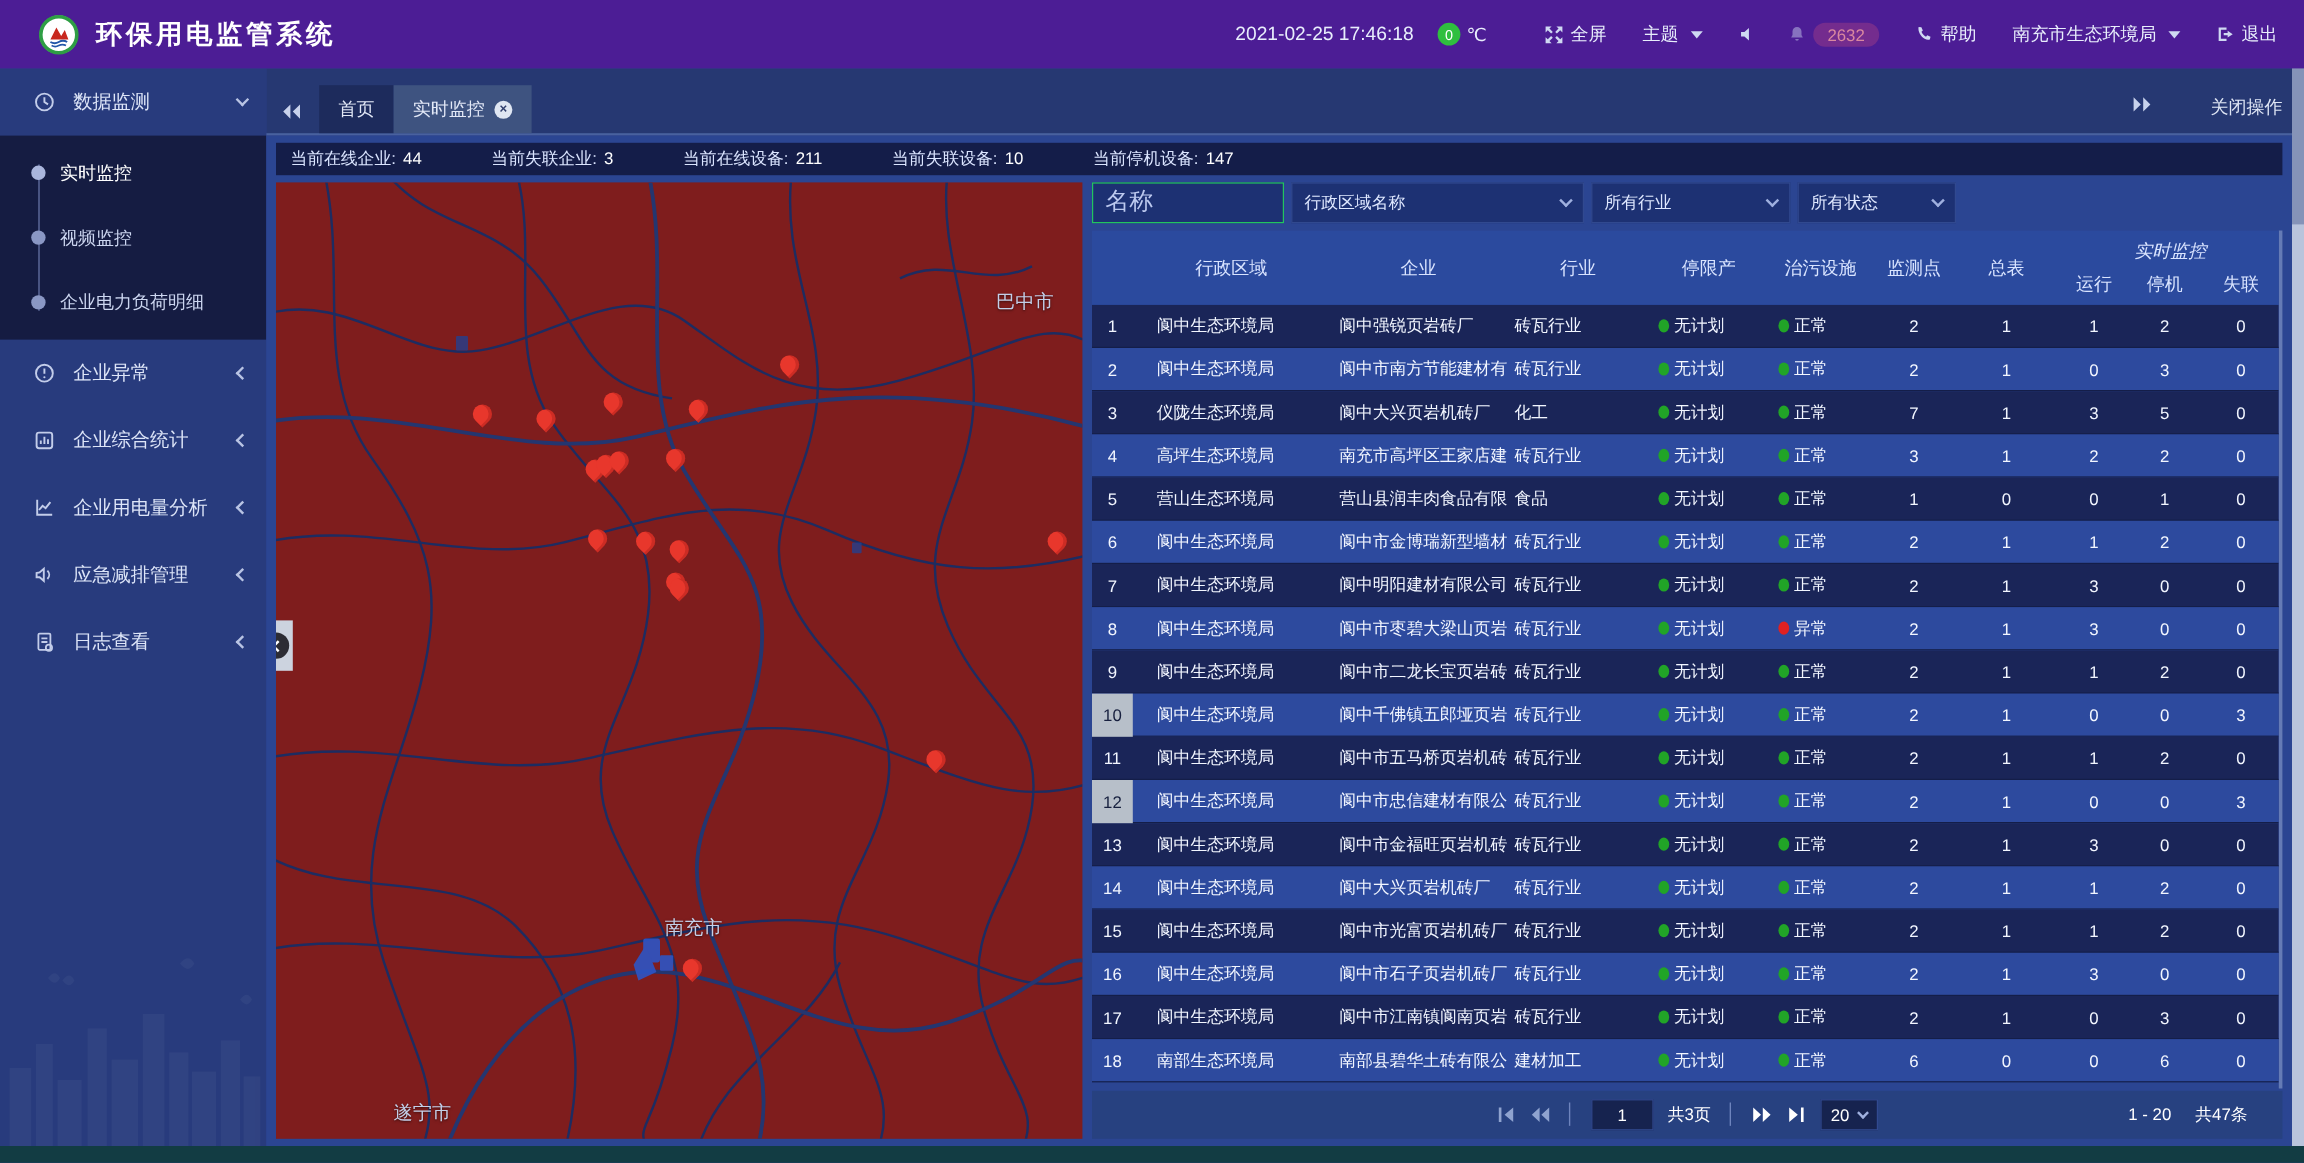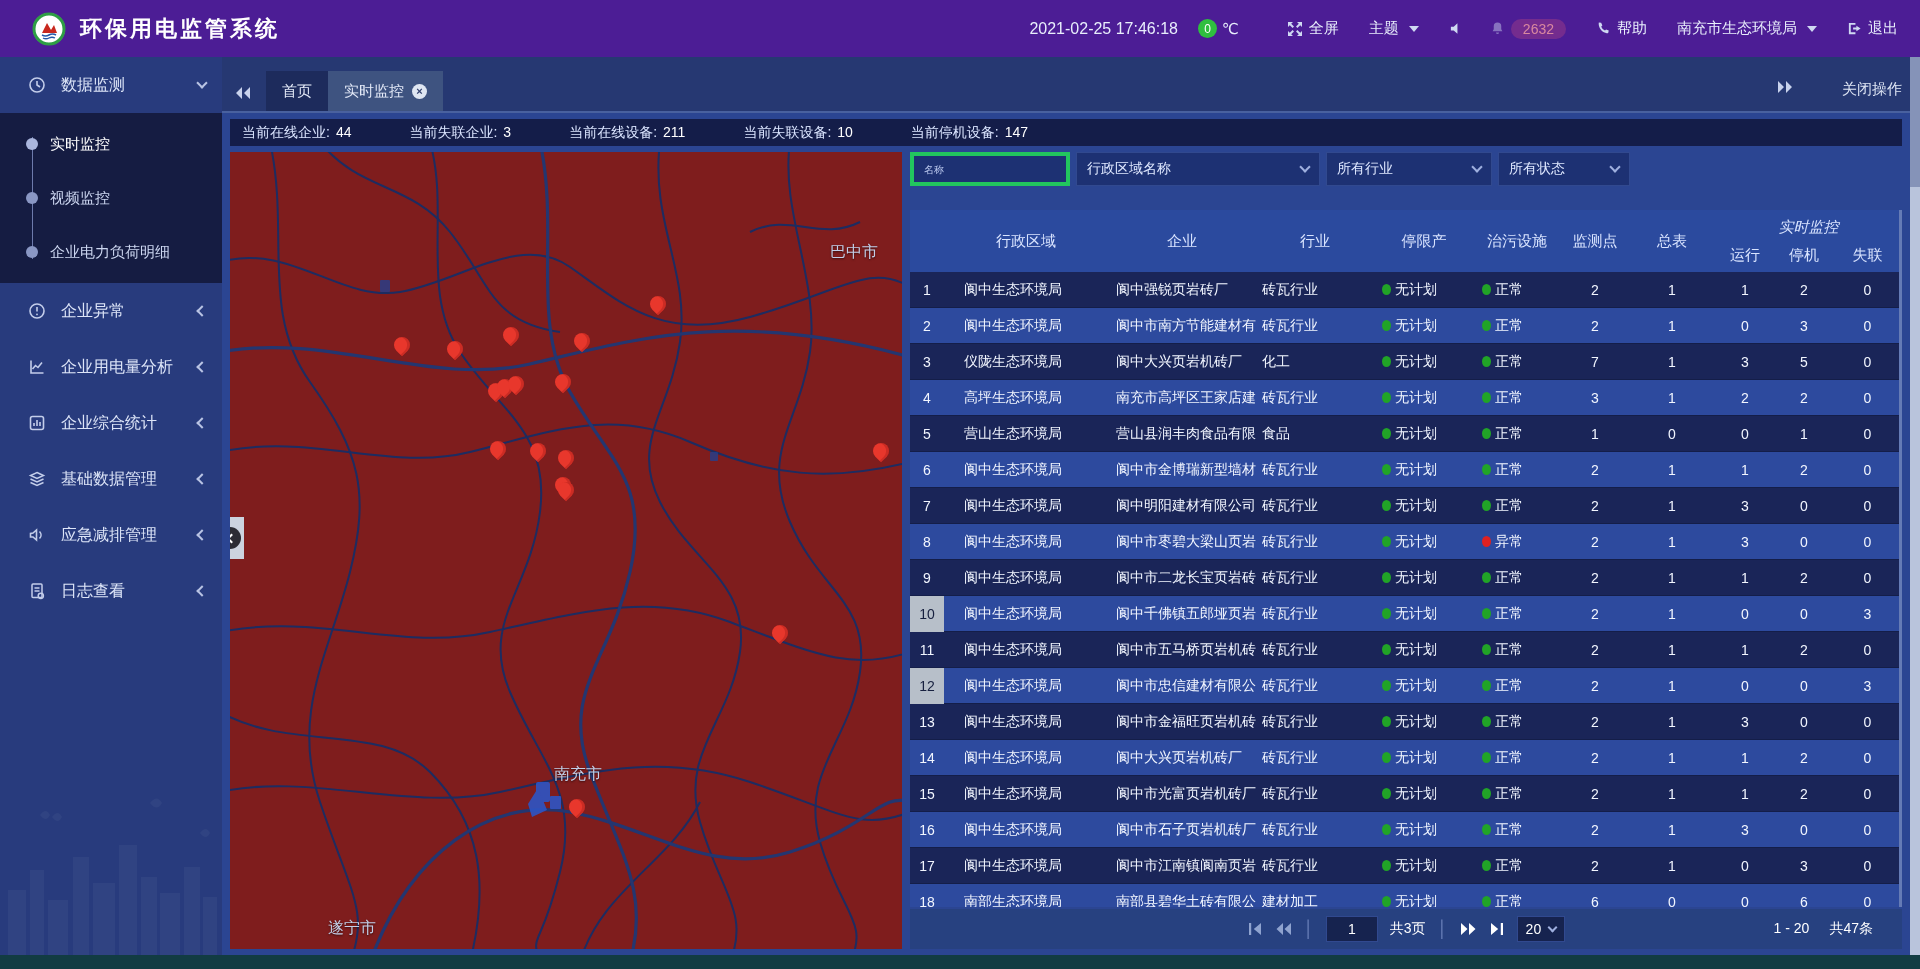--- a/index.html
+++ b/index.html
@@ -76,31 +76,31 @@
   .map-collapse { position:absolute; left:-14px; top:365px; width:28px; height:42px; background:#ccd3df;
     display:flex; align-items:center; justify-content:center; z-index:4; cursor:pointer; }
   .map-collapse .knob { width:22px; height:22px; border-radius:50%; background:#2c2c34; display:flex;
     align-items:center; justify-content:center; }
   .map-collapse .knob span { width:7px; height:7px; border-left:2px solid #fff; border-bottom:2px solid #fff;
     transform:rotate(45deg); margin-left:3px; }
 
   
   .right-panel { flex:1; min-width:0; display:flex; flex-direction:column; }
   .filter-row { display:flex; gap:6px; height:34px; flex:0 0 auto; }
-  .f-input { width:160px; background:#1d3173; border:4px solid #22c55e; color:#dfe8ff; padding:0 10px;
-    font-size:10px; outline:none; }
+  .f-input { width:160px; background:#1d3173; border:1px solid #22c55e; color:#dfe8ff; padding:0 10px;
+    font-size:20px; outline:none;font-family:Liberation Mono, monospace; }
   .f-input::placeholder { color:#bcc9ef; }
   .f-select { background:#1d3173; border:1px solid #31498f; color:#dfe8ff; font-size:14px; display:flex;
     align-items:center; justify-content:space-between; padding:0 10px; cursor:pointer; }
   .f-select .sel-chev { width:8px; height:8px; border-right:2px solid #9fb0df; border-bottom:2px solid #9fb0df;
     transform:rotate(45deg); margin-top:-4px; }
   .w244{width:244px}.w166{width:166px}.w132{width:132px}
 
   .table-wrap { --cols:34px 164px 148px 118px 100px 86px 70px 84px 62px 56px 71px;
-    flex:1; margin-top:24px; overflow:hidden; display:flex; flex-direction:column;
+    flex:1; margin-top:6px; overflow:hidden; display:flex; flex-direction:column;
     border-right:3px solid rgba(172,188,224,.45); }
   .thead { display:grid; grid-template-columns:var(--cols); grid-template-rows:28px 34px; height:62px;
     background:#2b4a9e; color:#d9e4ff; font-size:15px; flex:0 0 auto; }
   .thead .h { display:flex; align-items:center; justify-content:center; }
   .thead .group { display:flex; align-items:flex-end; justify-content:center; font-style:italic; padding-bottom:1px; }
   .thead .sub { display:flex; align-items:center; justify-content:center; }
   .tbody { flex:1; overflow:hidden; }
   .tr { display:grid; grid-template-columns:var(--cols); height:36px; align-items:center; font-size:14px;
     color:#f2f6ff; border-bottom:1px solid #141e49; cursor:pointer; }
   .tr.odd { background:#1a2558; }
@@ -240,46 +240,35 @@
             <path d="M9 5v4.5"></path>
             <circle cx="9" cy="12.4" r="0.9" fill="currentColor" stroke="none"></circle>
           </svg>
         </span>
         <span class="side-label">企业异常</span>
         <span class="chev left"></span>
       </div>
       <div class="side-item">
         <span class="icon">
           <svg width="18" height="18" viewBox="0 0 18 18" fill="none" stroke="currentColor" stroke-width="1.6">
-            <path d="M3 2.5V15h12.5"></path>
-            <path d="M4.5 11l3-3.5 2.5 2 4-5"></path>
+            <rect x="2.5" y="2.5" width="13" height="13" rx="2"></rect>
+            <path d="M6 12V9M9 12V6M12 12V8"></path>
           </svg>
         </span>
-        <span class="side-label">企业用电量分析</span>
+        <span class="side-label">企业综合统计</span>
         <span class="chev left"></span>
       </div>
       <div class="side-item">
         <span class="icon">
           <svg width="18" height="18" viewBox="0 0 18 18" fill="none" stroke="currentColor" stroke-width="1.6">
-            <rect x="2.5" y="2.5" width="13" height="13" rx="2"></rect>
-            <path d="M6 12V9M9 12V6M12 12V8"></path>
+            <path d="M3 2.5V15h12.5"></path>
+            <path d="M4.5 11l3-3.5 2.5 2 4-5"></path>
           </svg>
         </span>
-        <span class="side-label">企业综合统计</span>
-        <span class="chev left"></span>
-      </div>
-      <div class="side-item">
-        <span class="icon">
-          <svg width="18" height="18" viewBox="0 0 18 18" fill="none" stroke="currentColor" stroke-width="1.5">
-            <path d="M9 2.5l6.5 3L9 8.5l-6.5-3z"></path>
-            <path d="M2.5 9L9 12l6.5-3"></path>
-            <path d="M2.5 12.5L9 15.5l6.5-3"></path>
-          </svg>
-        </span>
-        <span class="side-label">基础数据管理</span>
+        <span class="side-label">企业用电量分析</span>
         <span class="chev left"></span>
       </div>
       <div class="side-item">
         <span class="icon">
           <svg width="18" height="18" viewBox="0 0 18 18" fill="none" stroke="currentColor" stroke-width="1.6">
             <path d="M2.5 7.5v3.5h2.5l3.5 3v-10l-3.5 3z"></path>
             <path d="M11.5 5.5c2 2 2 5 0 7"></path>
           </svg>
         </span>
         <span class="side-label">应急减排管理</span>

